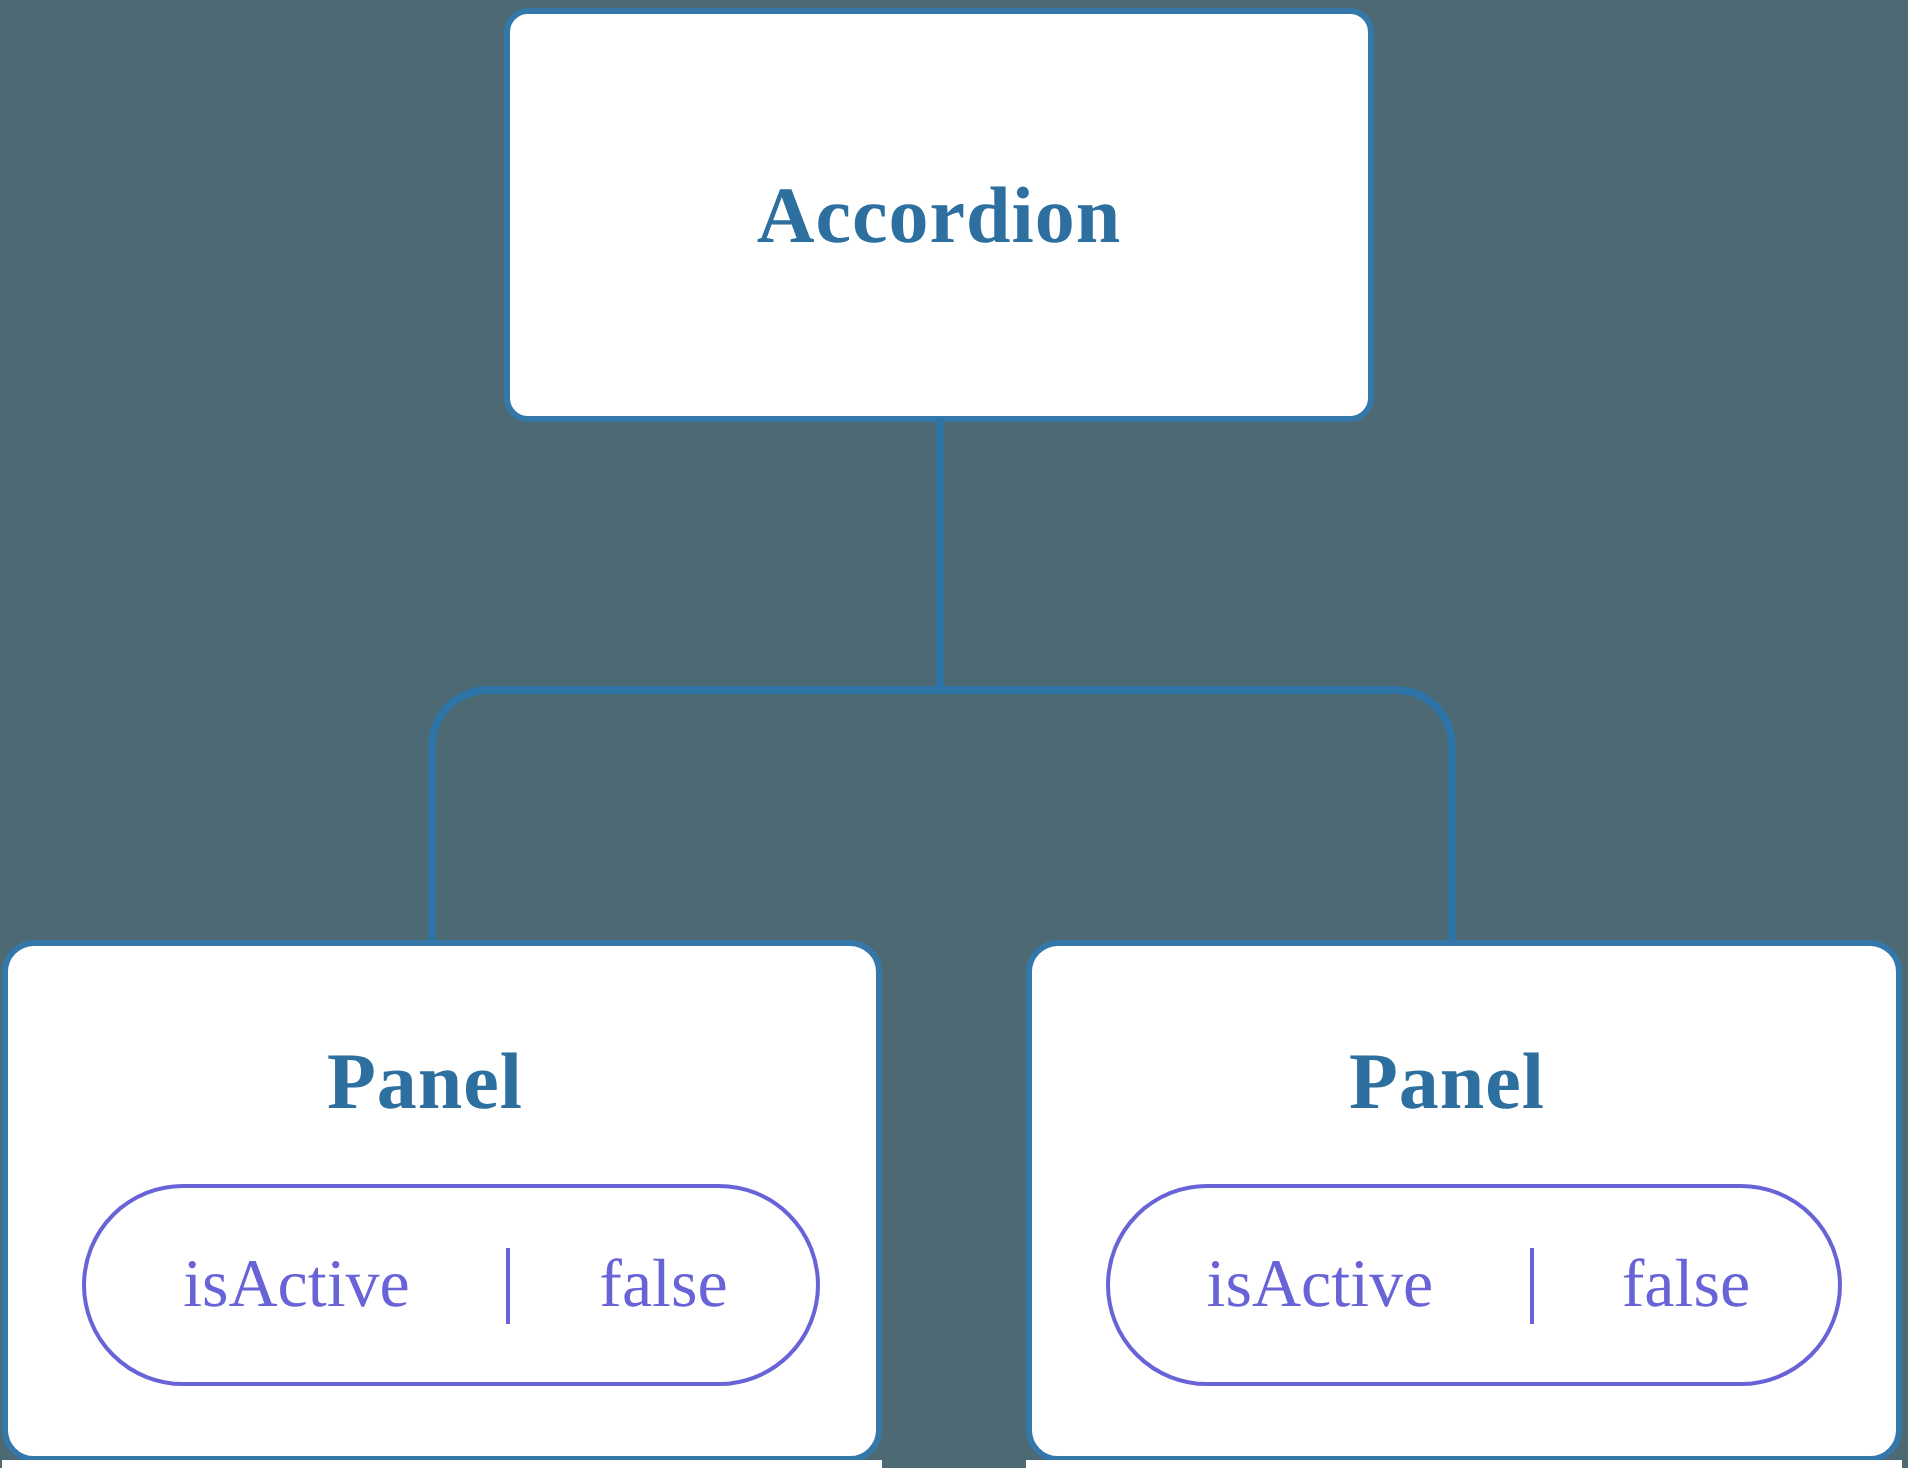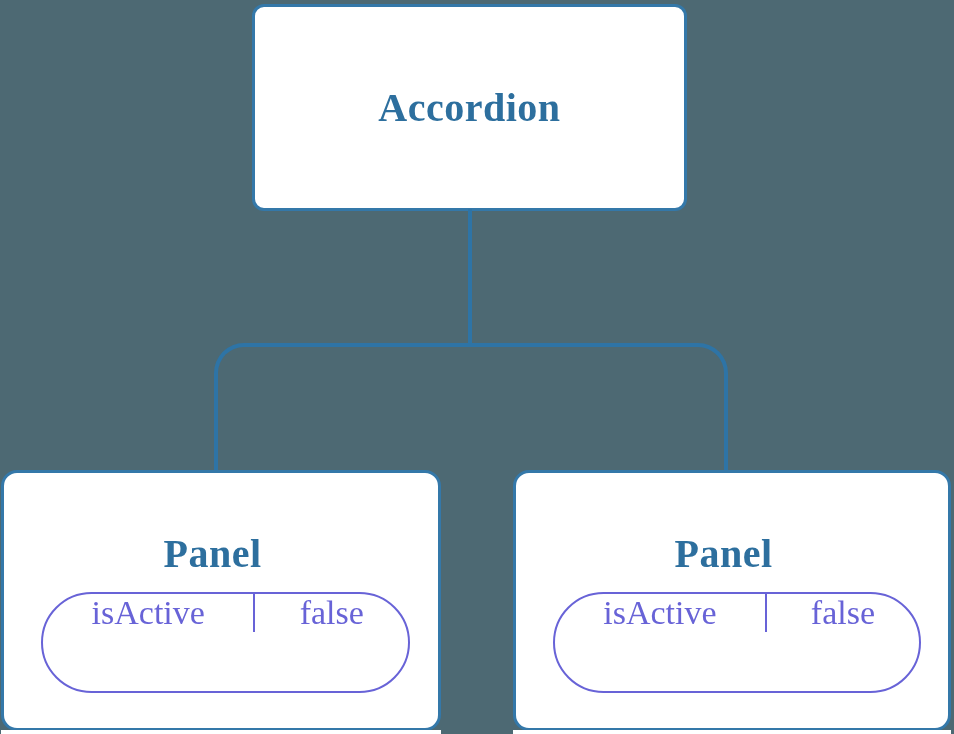--- a/index.html
+++ b/index.html
@@ -49,21 +49,20 @@
     letter-spacing: 0.5px;
   }
   .panel-title {
     position: absolute;
     left: 0;
     right: 17px;
     top: 42px;
     height: 52px;
     line-height: 52px;
     text-align: center;
-    margin-top: 13px;
   }
 
   
   .connector-stem {
     position: absolute;
     left: 468px;
     top: 209px;
     width: 4px;
     height: 137px;
     background: #2e74a6;
@@ -85,21 +84,21 @@
   .state-pill {
     position: absolute;
     left: 37px;
     top: 119px;
     width: 369px;
     height: 101px;
     box-sizing: border-box;
     border: 2.5px solid #6863d7;
     border-radius: 52px;
     display: flex;
-    align-items: flex-start;
+    align-items: center;
     overflow: hidden;
   }
   .panel.right .state-pill { width: 368px; }
   .state-cell {
     display: flex;
     align-items: center;
     justify-content: center;
     color: #6863d7;
     font-size: 34px;
     font-weight: 500;

